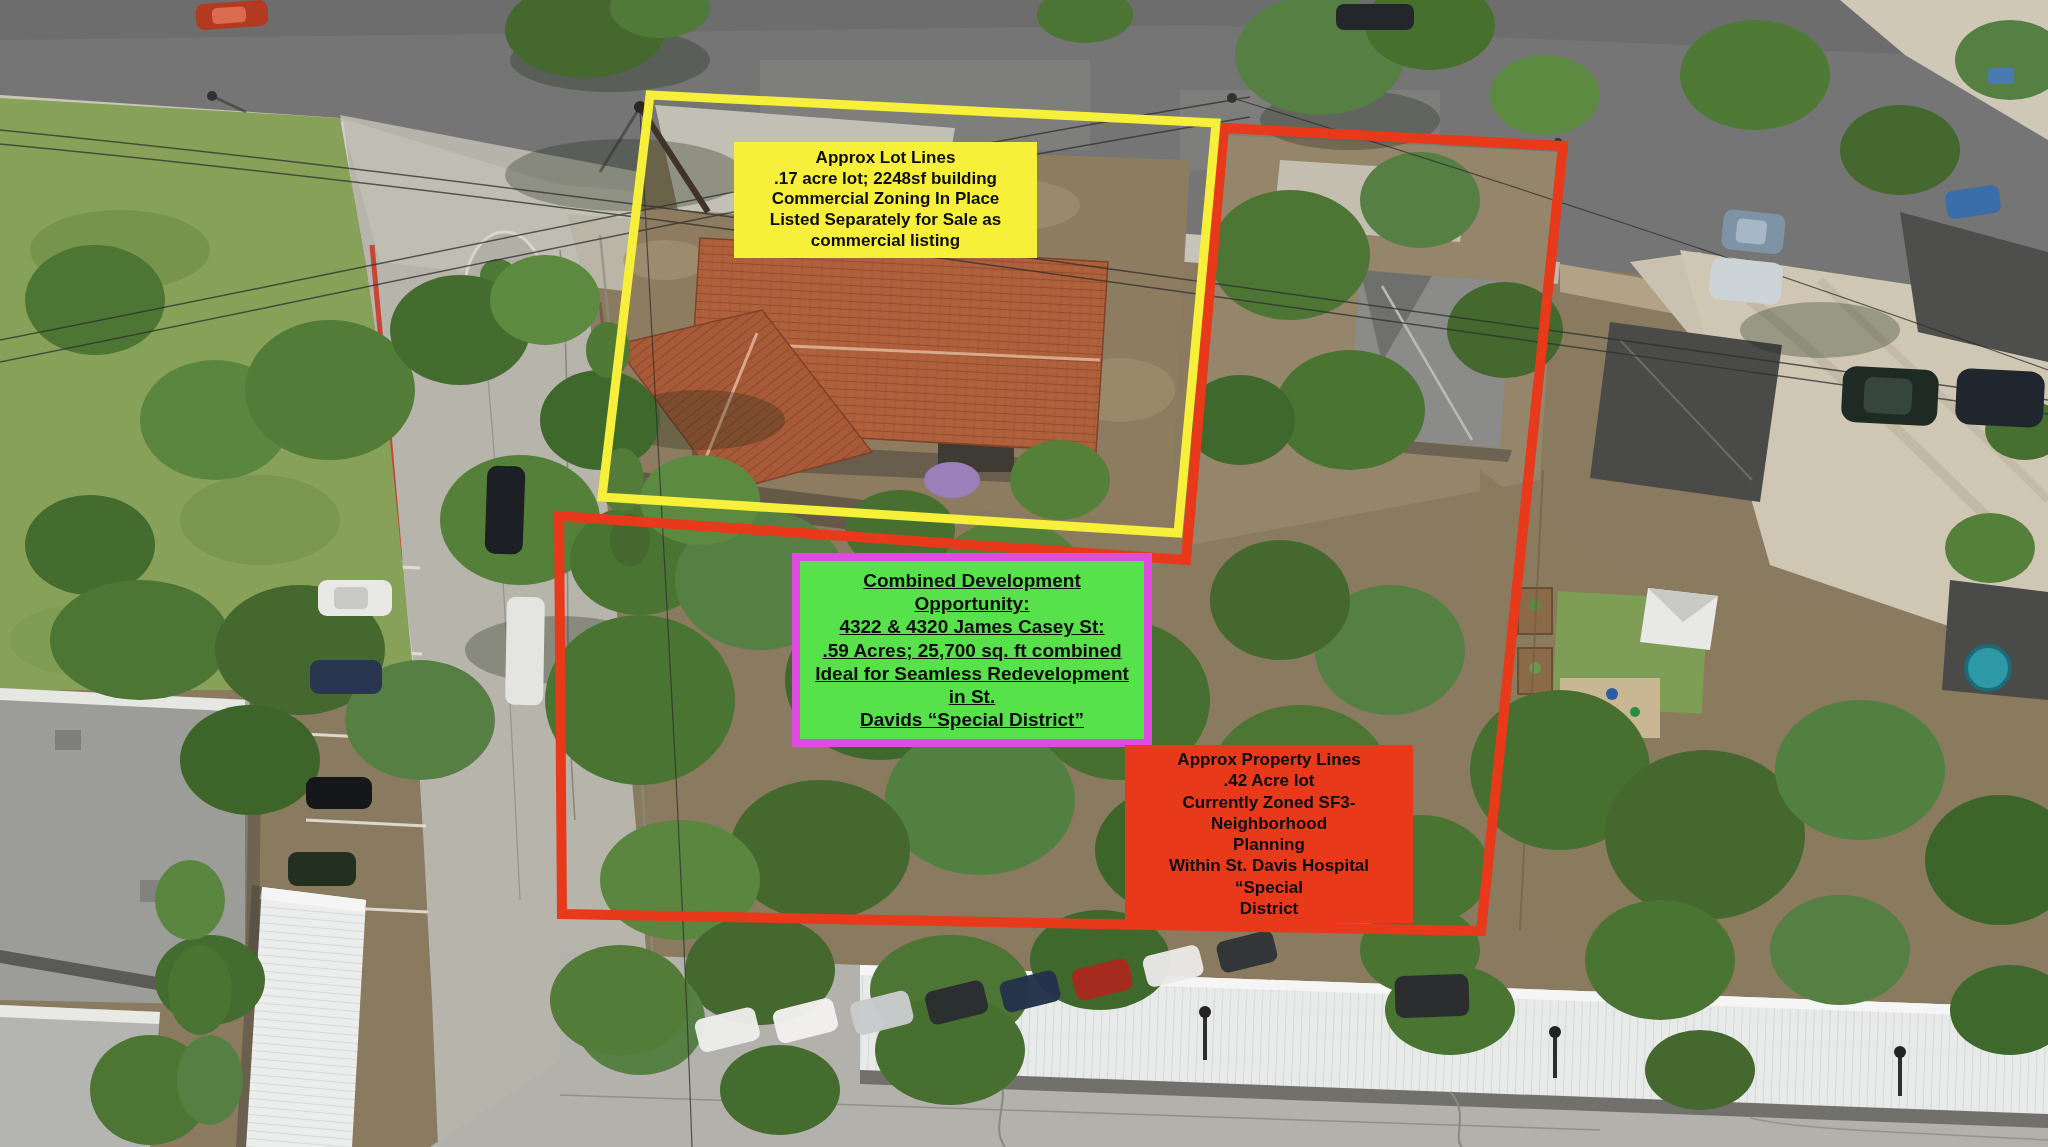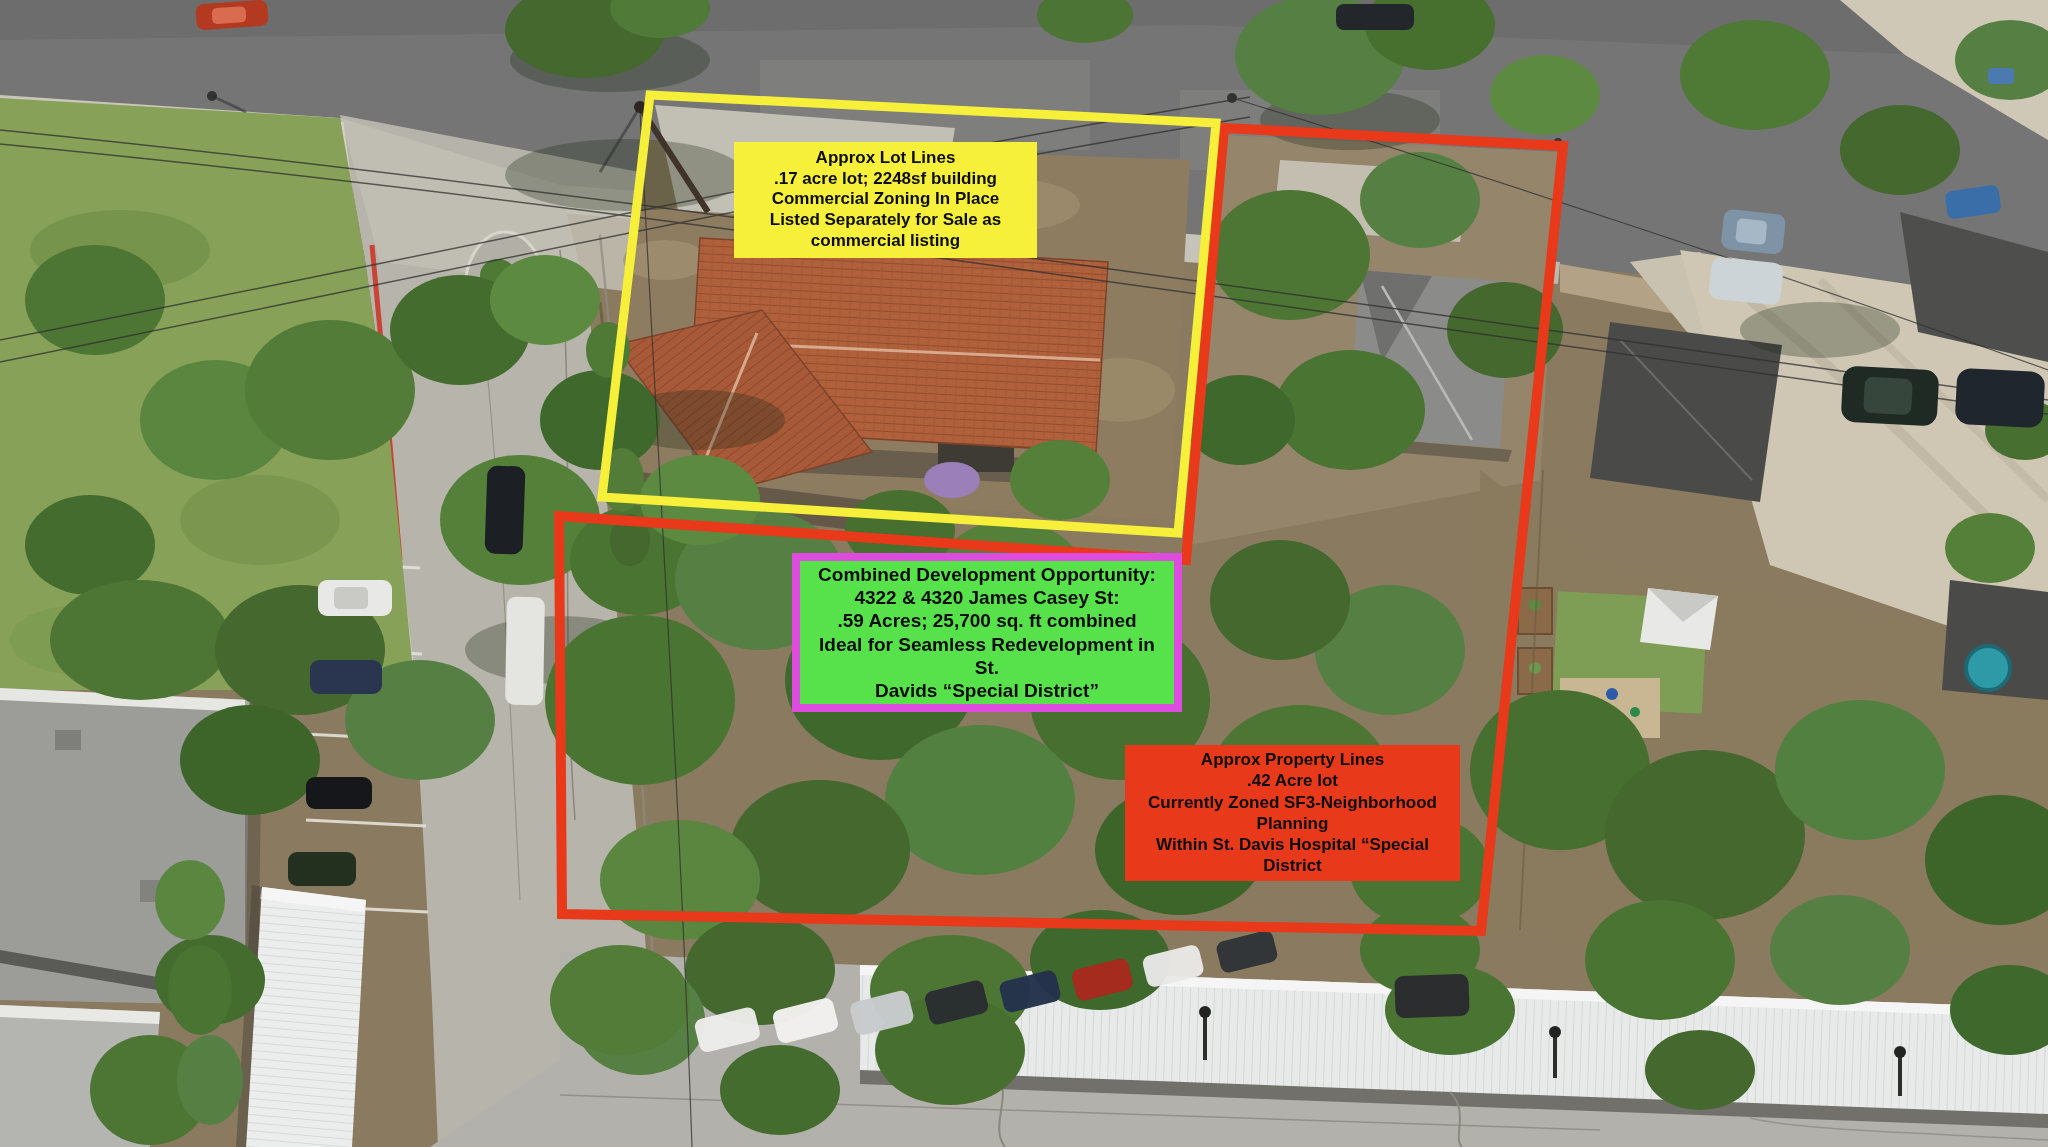--- a/index.html
+++ b/index.html
@@ -6,24 +6,24 @@
   .stage{position:relative;width:2048px;height:1147px;overflow:hidden;
          font-family:"Liberation Sans", sans-serif;}
   .photo-svg{position:absolute;left:0;top:0;width:2048px;height:1147px;display:block;}
   .overlay-svg{position:absolute;left:0;top:0;width:2048px;height:1147px;display:block;}
   .lot-outline-yellow{fill:none;stroke:var(--lot-yellow,#F7F03A);stroke-width:9;}
   .lot-outline-red{fill:none;stroke:var(--lot-red,#E8391B);stroke-width:10;}
   .label-box{position:absolute;box-sizing:border-box;text-align:center;
              font-weight:700;color:var(--label-text,#0d0d0d);white-space:pre-line;}
   .label-yellow{left:734px;top:142px;width:303px;padding:6px 12px;
                 font-size:17px;line-height:1.22;background:var(--lot-yellow,#F7F03A);}
-  .label-green{left:792px;top:553px;width:390px;padding:2px 6px;
+  .label-green{left:792px;top:553px;width:360px;padding:8px 6px;
                font-size:19px;line-height:1.22;background:var(--green-bg,#57E24C);
-               border:8px solid var(--green-border,#DD4BDF);}
-  .label-red{left:1125px;top:745px;width:335px;padding:4px 16px;
+               border:8px solid var(--green-border,#DD4BDF);text-decoration:underline;}
+  .label-red{left:1125px;top:745px;width:288px;padding:4px 16px;
              font-size:17px;line-height:1.25;background:var(--lot-red,#E8391B);}
 </style>
 </head>
 <body>
 
 <div class="stage">
 
   <svg class="photo-svg" viewBox="0 0 2048 1147" preserveAspectRatio="none">
     <defs>
       <pattern id="tiles" width="10" height="8" patternUnits="userSpaceOnUse" patternTransform="rotate(3)">

